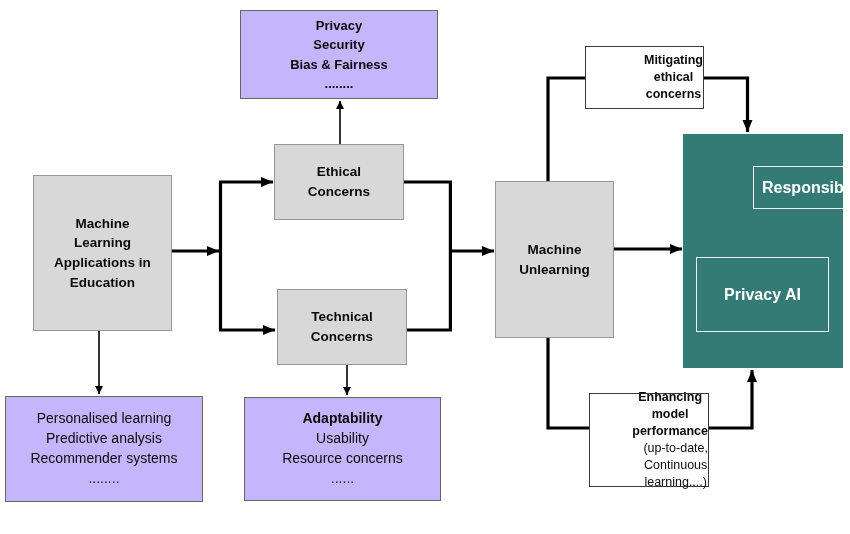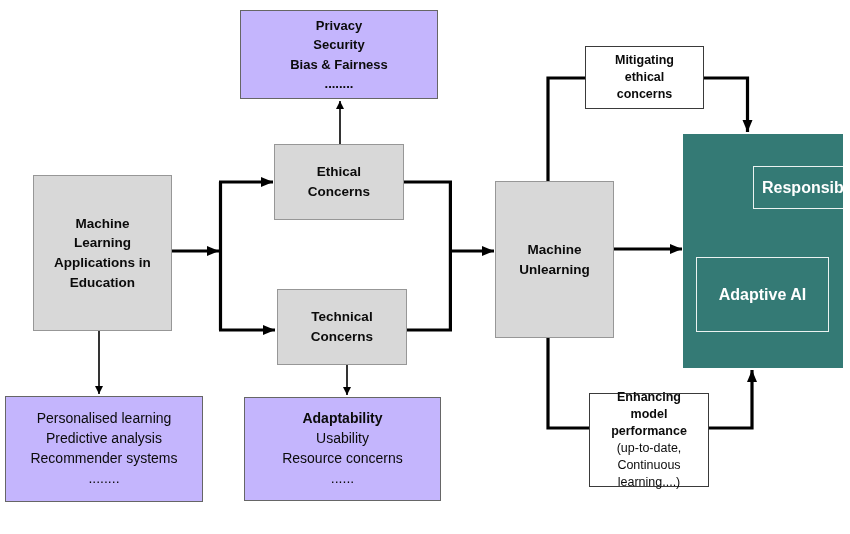--- a/index.html
+++ b/index.html
@@ -60,20 +60,21 @@
     border: 1px solid var(--white-box-border);
     font-size: 14px;
     line-height: 1.42;
   }
   .example.bold { font-weight: bold; font-size: 13px; line-height: 1.5; }
   .note {
     background: #ffffff;
     border: 1.5px solid var(--note-border);
     font-size: 12.5px;
     line-height: 1.35;
+    align-items: flex-end;
   }
   .note .title { font-weight: bold; white-space: pre-line; }
   .note .body { font-weight: normal; white-space: pre-line; }
   .mixed-title { font-weight: bold; white-space: pre-line; }
   .mixed-body { font-weight: normal; white-space: pre-line; }
 
   
   .ml-app        { left: 33px;  top: 175px; width: 139px; height: 156px; }
   .ethical       { left: 274px; top: 144px; width: 130px; height: 76px; }
   .technical     { left: 277px; top: 289px; width: 130px; height: 76px; }
@@ -181,16 +182,16 @@
     <span class="title">Enhancing
 model
 performance</span>
     <span class="body">(up-to-date,
 Continuous
 learning....)</span>
   </div>
 
   <div class="outcome-panel">
     <div class="outcome responsible">Responsible AI</div>
-    <div class="outcome adaptive">Adaptive AI</div>
+    <div class="outcome adaptive">Privacy AI</div>
   </div>
 
 </div>
 
 </body></html>

